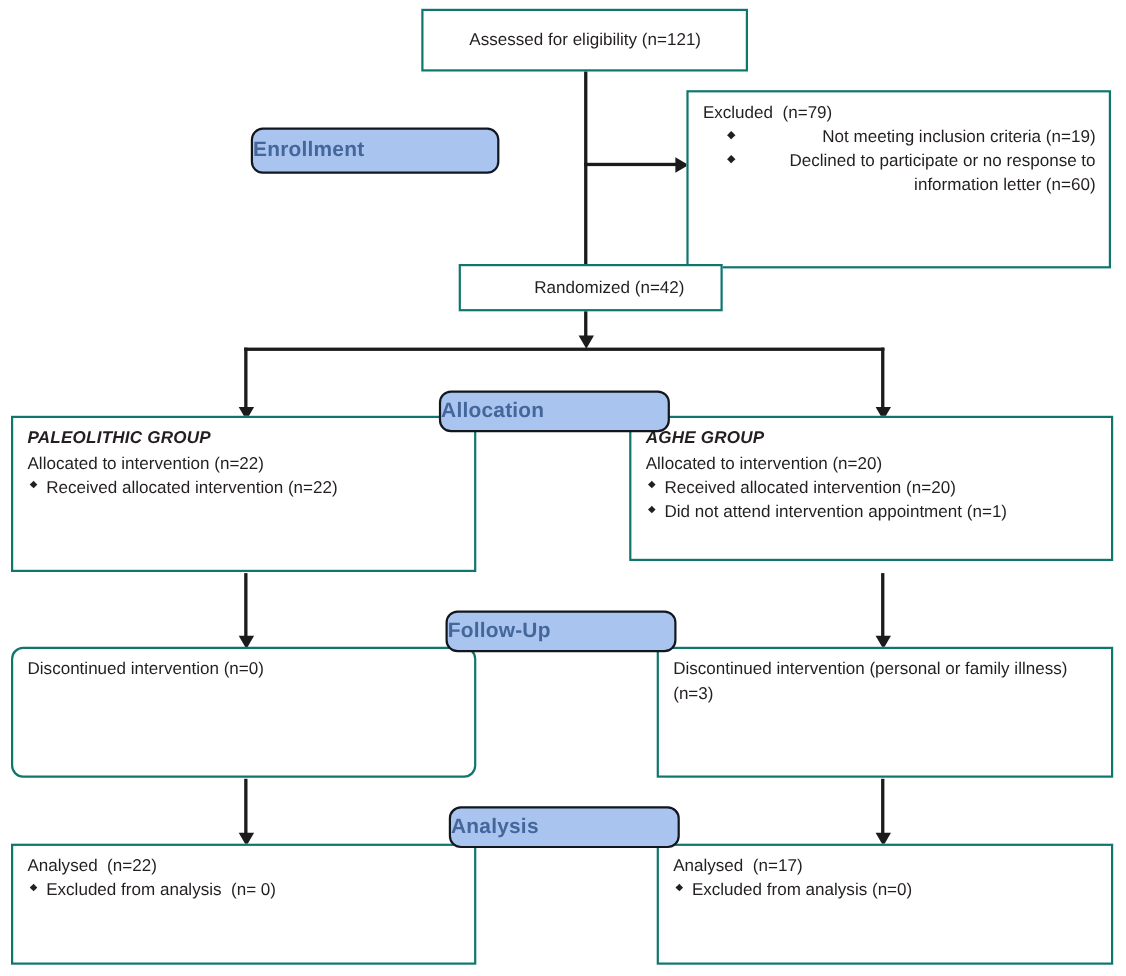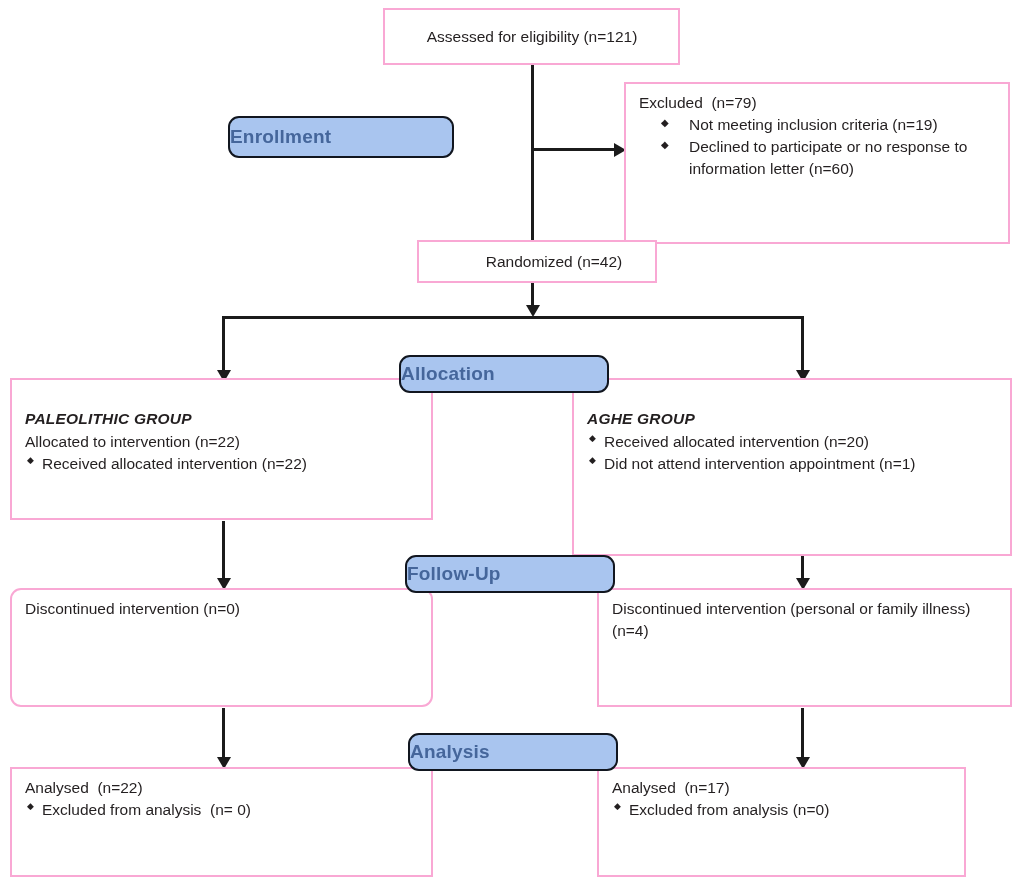--- a/index.html
+++ b/index.html
@@ -13,35 +13,34 @@
   #canvas {
     position: relative;
     width: 1024px;
     height: 887px;
     background: #ffffff;
     overflow: hidden;
   }
   .box {
     position: absolute;
     box-sizing: border-box;
-    border: 2px solid #f9a8d4;
+    border: 2px solid #0f766e;
     background: #ffffff;
     color: #231f20;
     font-size: 15.5px;
     line-height: 1.42;
     padding: 8px 12px 8px 13px;
     z-index: 3;
   }
   .box .title {
     font-weight: bold;
     font-style: italic;
     letter-spacing: 0.2px;
     display: block;
     margin-bottom: 1px;
-    margin-top: 20px;
   }
   .box .line {
     display: block;
     white-space: pre-wrap;
   }
   .box ul {
     margin: 0;
     padding: 0;
     list-style: none;
   }
@@ -55,20 +54,21 @@
     position: absolute;
     left: 2px;
     top: -1px;
     font-size: 9px;
     line-height: 1.9;
     color: #231f20;
   }
   
   .box.excluded ul li {
     padding-left: 50px;
+    text-align: right;
   }
   .box.excluded ul li::before {
     left: 22px;
     font-size: 10px;
   }
   .banner {
     position: absolute;
     box-sizing: border-box;
     border: 2px solid #11161f;
     border-radius: 11px;
@@ -159,44 +159,45 @@
   </div>
 
   <div class="box" style="left:10px; top:378px; width:423px; height:142px;">
     <span class="title">PALEOLITHIC GROUP</span>
     <span class="line">Allocated to intervention (n=22)</span>
     <ul>
       <li>Received allocated intervention (n=22)</li>
     </ul>
   </div>
 
-  <div class="box" style="left:572px; top:378px; width:440px; height:178px;">
+  <div class="box" style="left:572px; top:378px; width:440px; height:132px;">
     <span class="title">AGHE GROUP</span>
+    <span class="line">Allocated to intervention (n=20)</span>
     <ul>
       <li>Received allocated intervention (n=20)</li>
       <li>Did not attend intervention appointment (n=1)</li>
     </ul>
   </div>
 
   <div class="box" style="left:10px; top:588px; width:423px; height:119px;border-radius:11px;">
     <span class="line">Discontinued intervention (n=0)</span>
   </div>
 
   <div class="box" style="left:597px; top:588px; width:415px; height:119px;">
-    <span class="line">Discontinued intervention (personal or family illness) (n=4)</span>
+    <span class="line">Discontinued intervention (personal or family illness) (n=3)</span>
   </div>
 
   <div class="box" style="left:10px; top:767px; width:423px; height:110px;">
     <span class="line">Analysed  (n=22)</span>
     <ul>
       <li>Excluded from analysis  (n= 0)</li>
     </ul>
   </div>
 
-  <div class="box" style="left:597px; top:767px; width:369px; height:110px;">
+  <div class="box" style="left:597px; top:767px; width:415px; height:110px;">
     <span class="line">Analysed  (n=17)</span>
     <ul>
       <li>Excluded from analysis (n=0)</li>
     </ul>
   </div>
 
   <div class="banner" style="left:228px; top:116px; width:226px; height:42px;">
     <span>Enrollment</span>
   </div>
 

